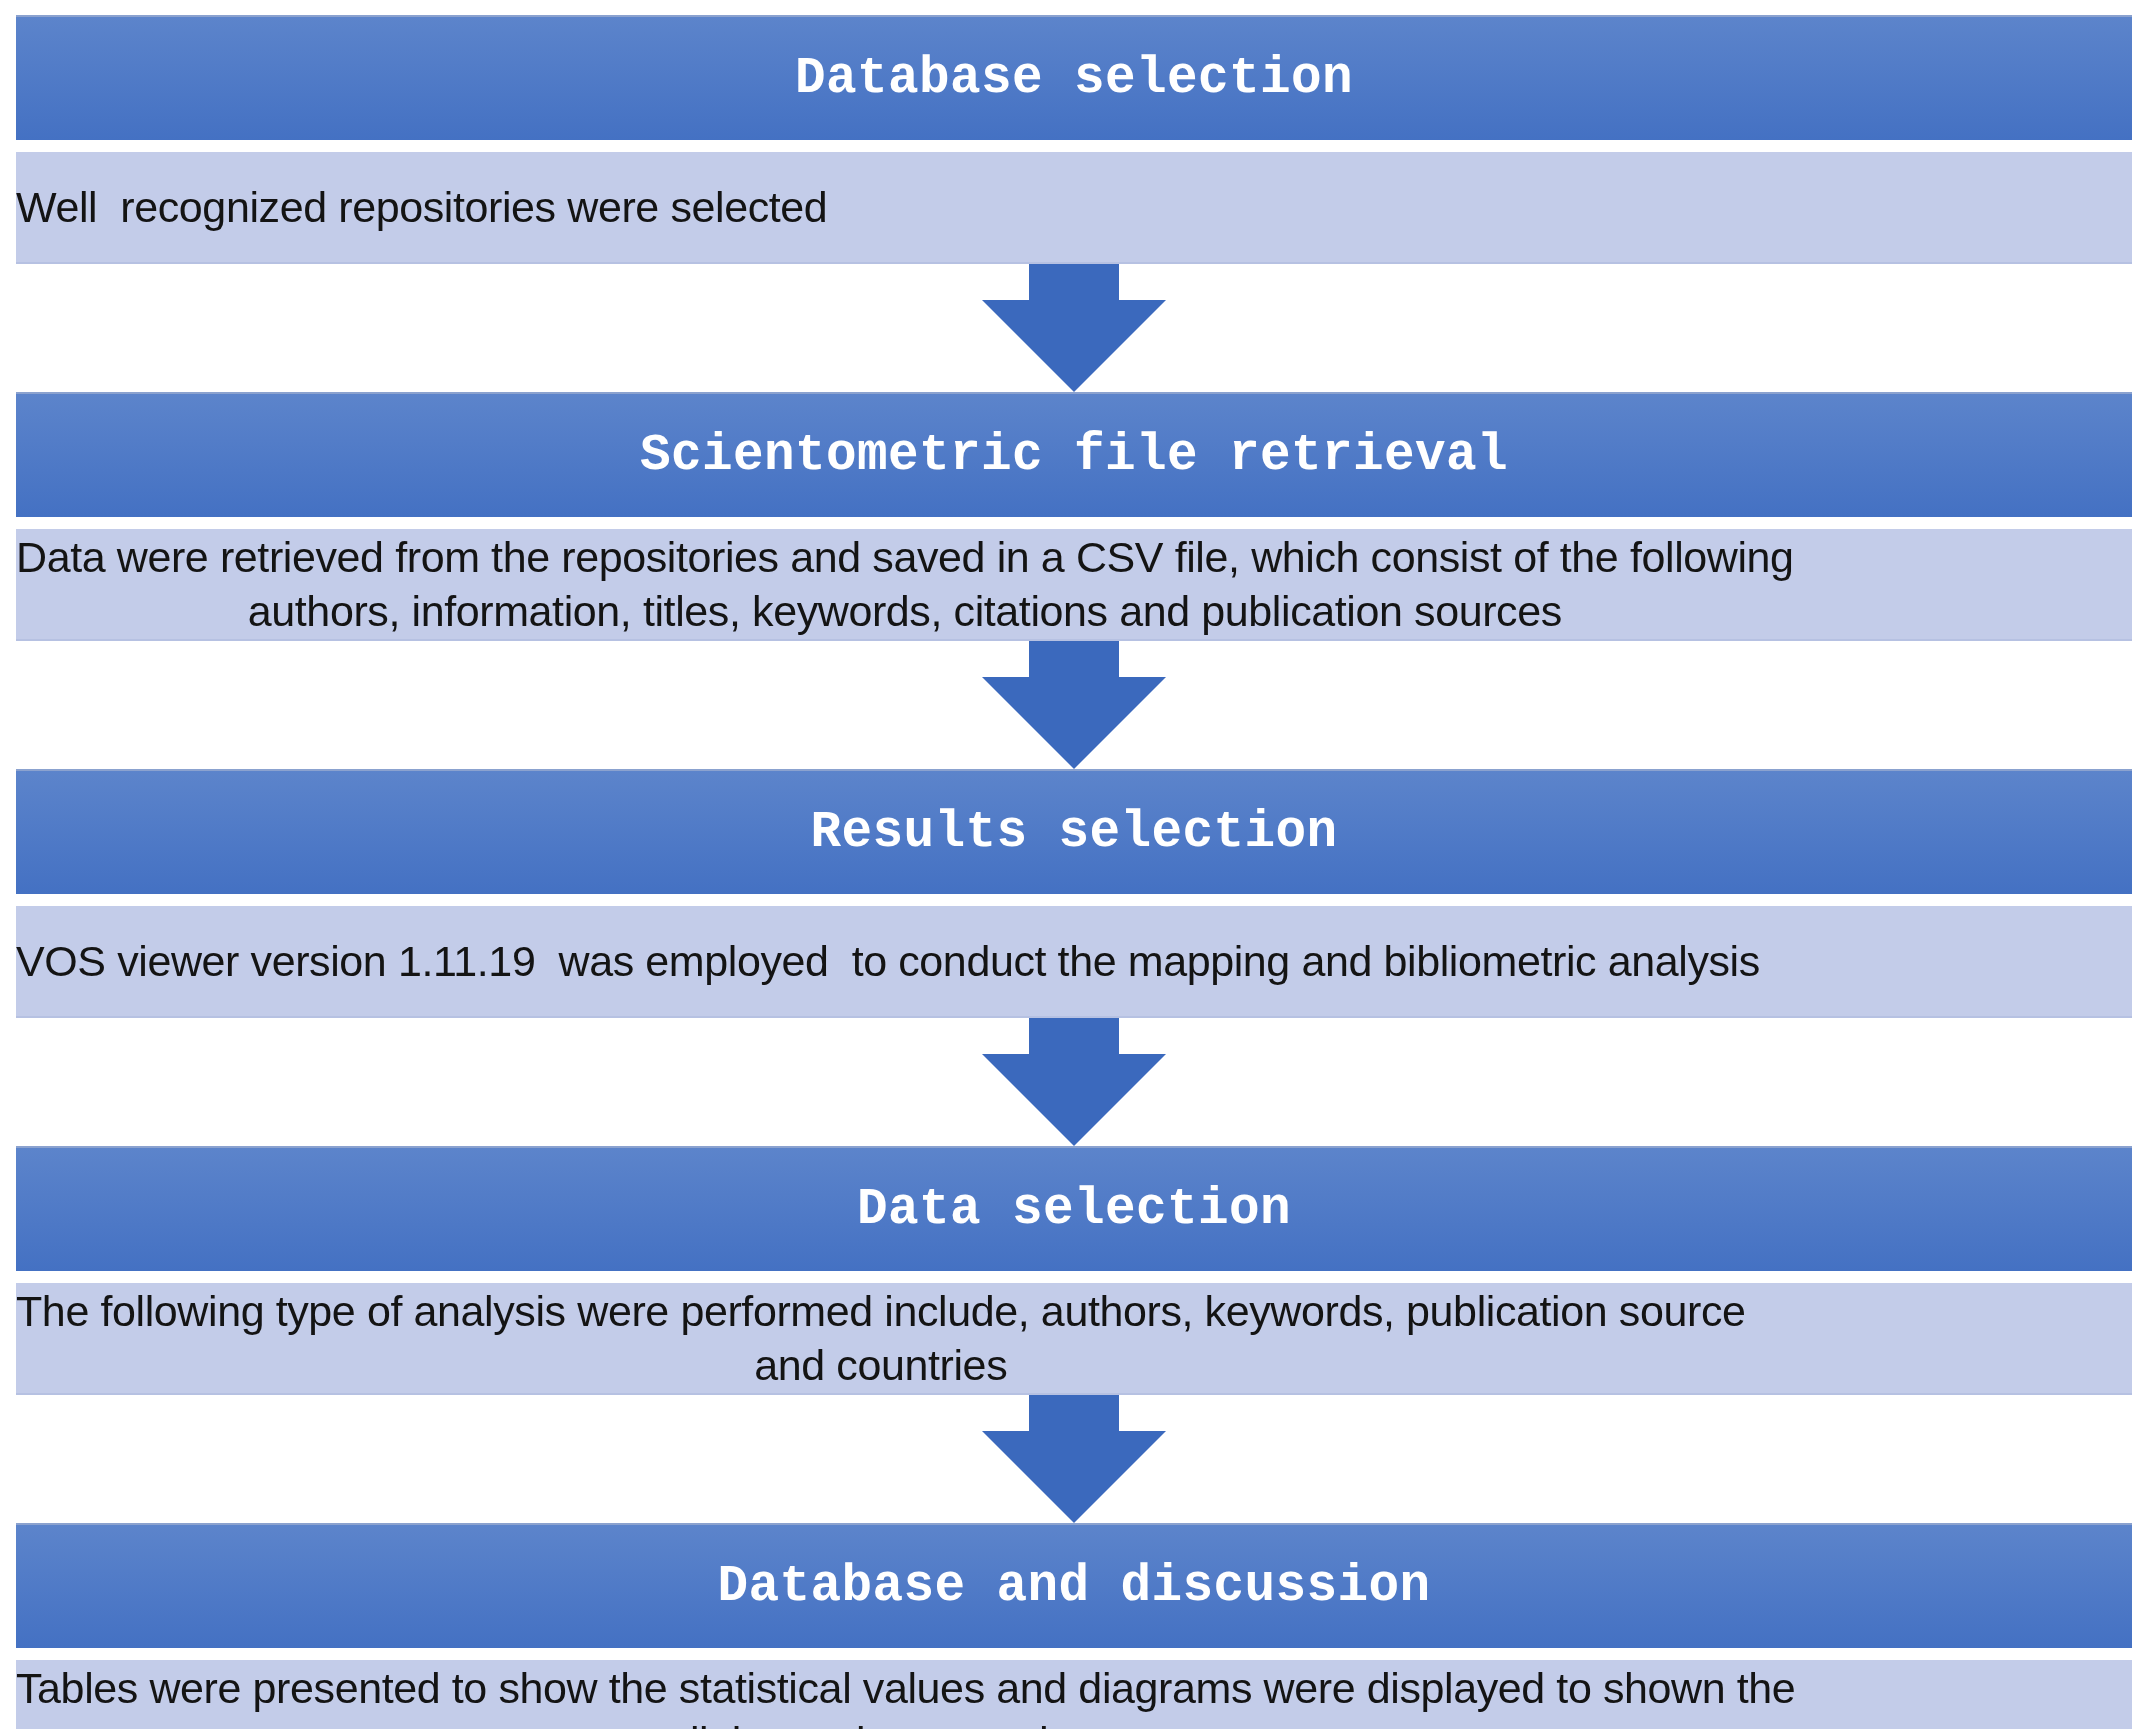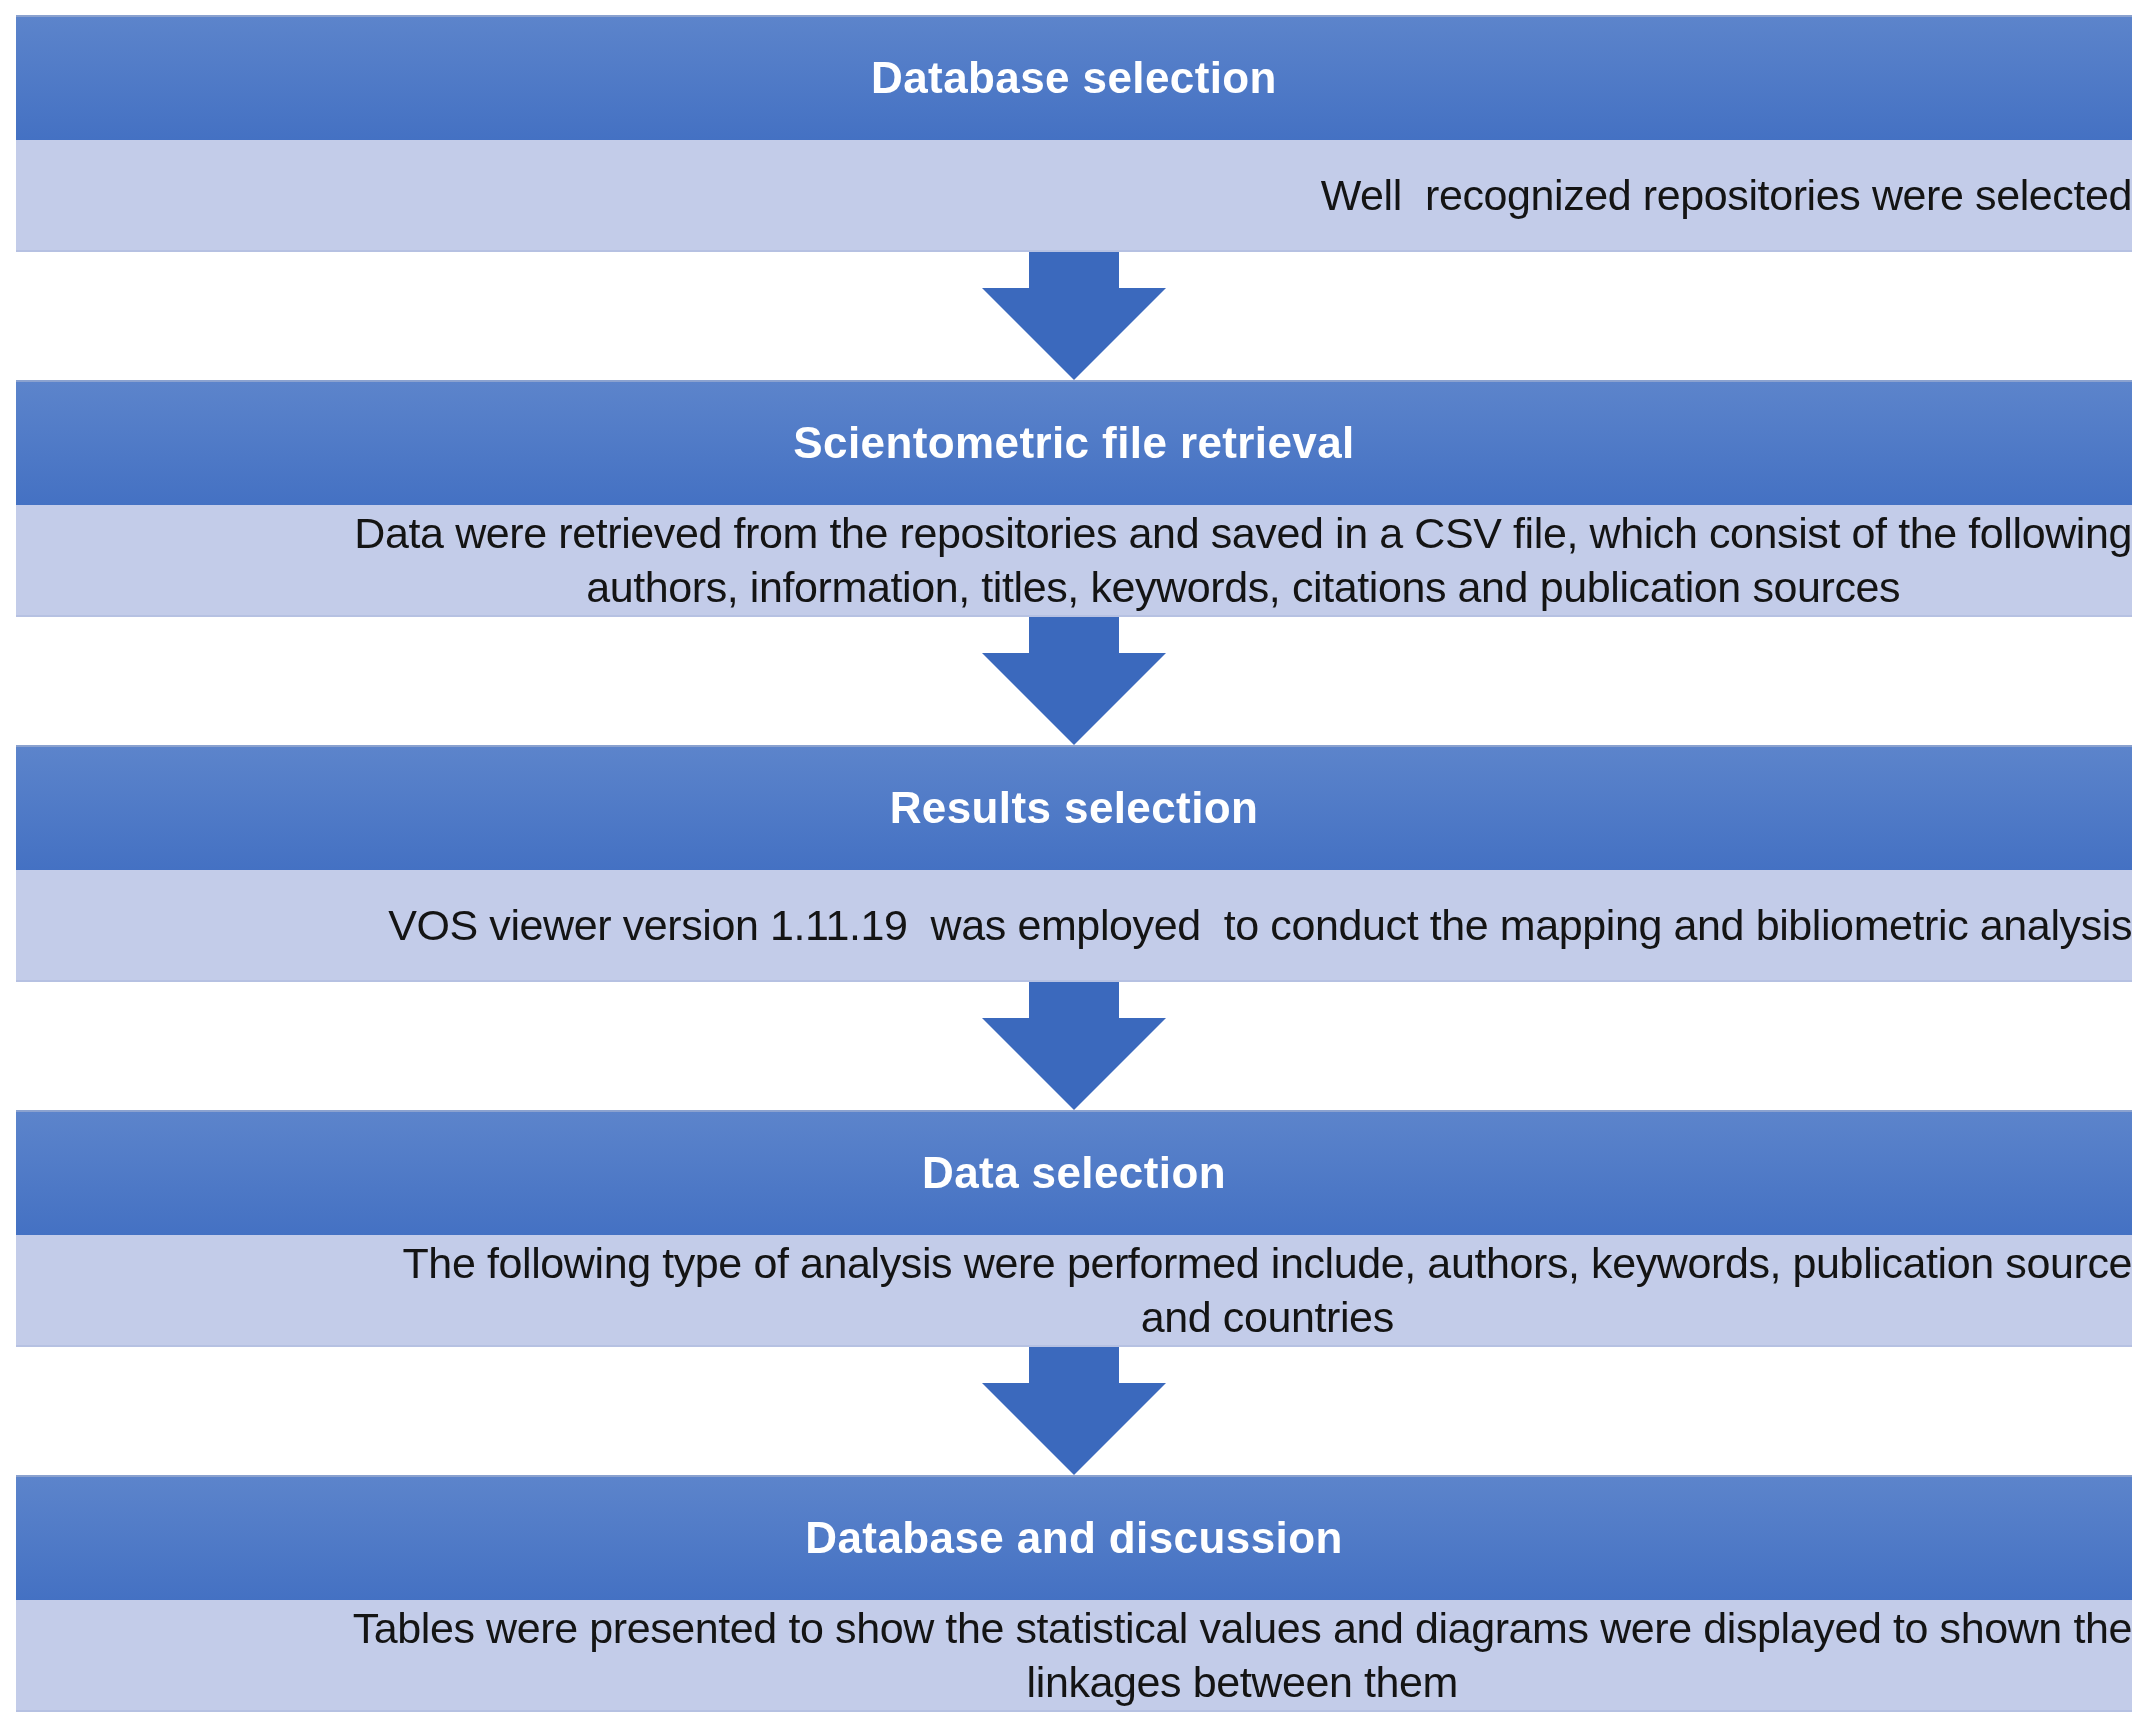--- a/index.html
+++ b/index.html
@@ -27,32 +27,34 @@
     border-top: 2.4px solid var(--header-border, #8ba2cf);
     background: linear-gradient(180deg,
       var(--header-gradient-top, #5c84cb) 0%,
       var(--header-gradient-bottom, #4471c3) 100%);
     display: flex;
     align-items: center;
     justify-content: center;
   }
   .step-title {
     margin: 0;
-    font-size: 44px;
+    font-size: 51px;
     font-weight: bold;
     color: var(--header-text, #ffffff);
     letter-spacing: 0.4px;
+    font-family: Liberation Mono, monospace;
   }
   .step-body {
     height: 110px;
     border-bottom: 2.4px solid var(--body-border, #b6c1e2);
     background: var(--body-bg, #c3cce9);
     display: flex;
     align-items: center;
-    justify-content: flex-end;
+    justify-content: flex-start;
+    margin-top: 12px;
   }
   .step-desc {
     margin: 0;
     font-size: 43px;
     line-height: 54px;
     color: var(--body-text, #141414);
     text-align: center;
     white-space: pre-wrap;
     letter-spacing: -0.4px;
   }

